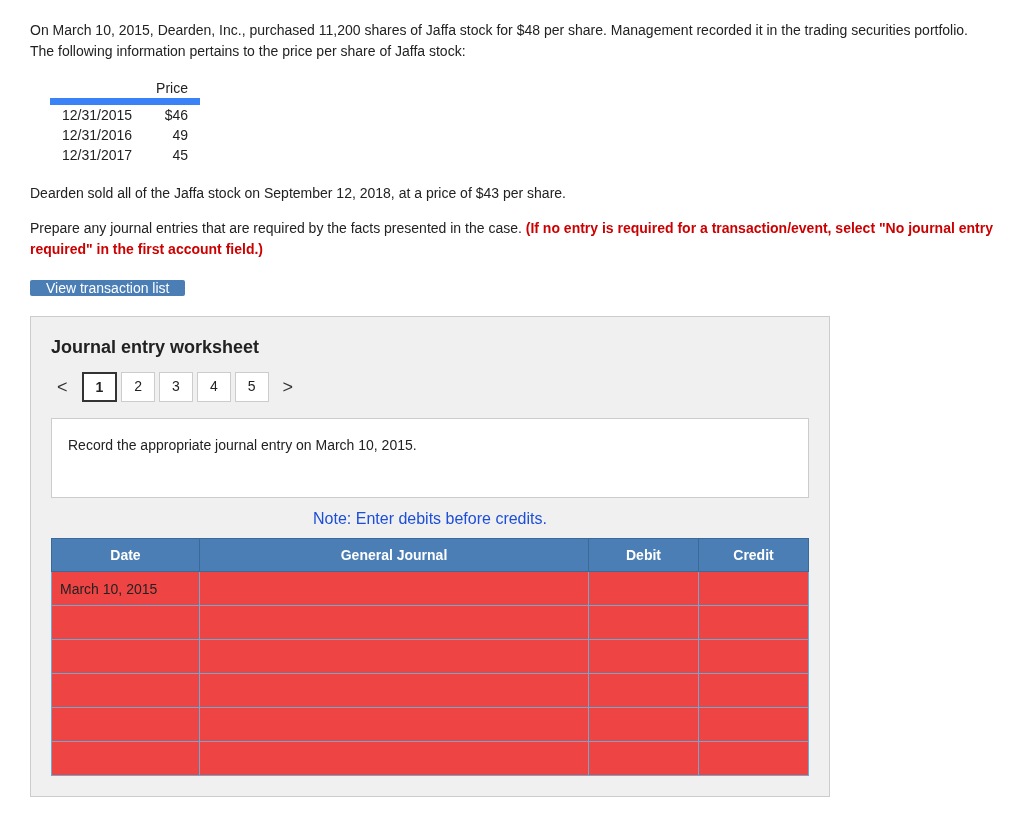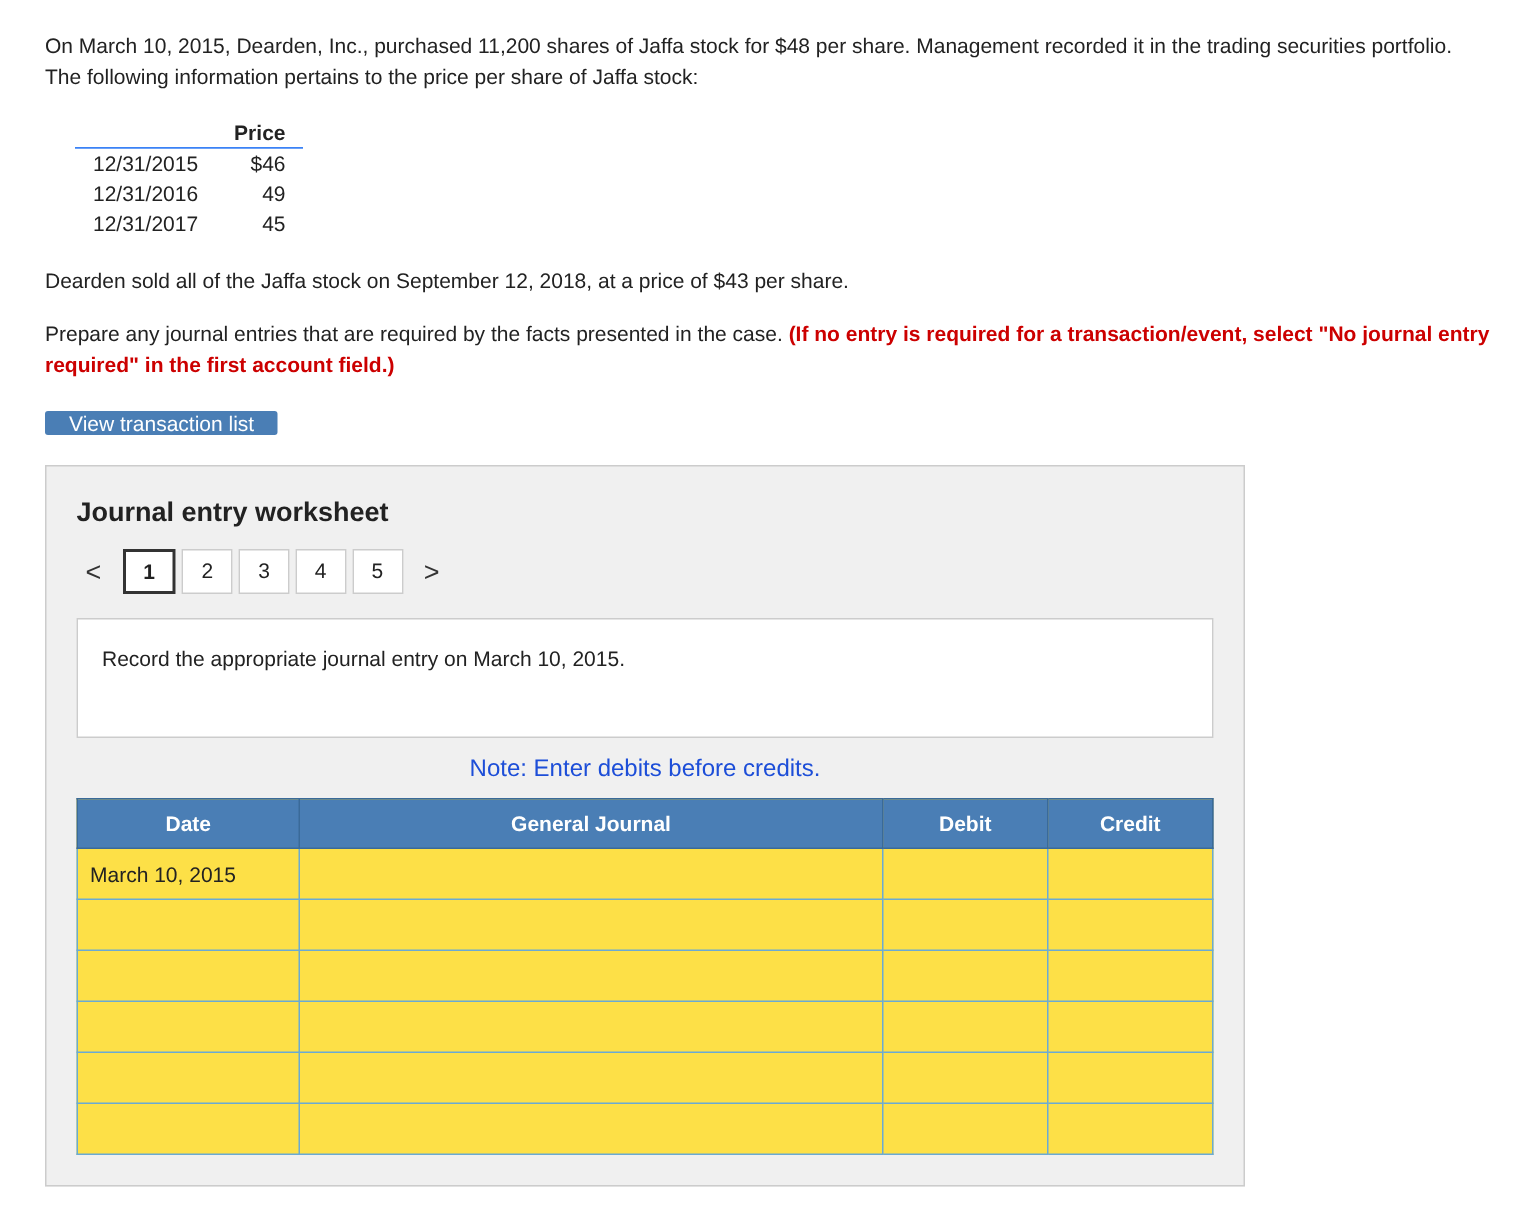--- a/index.html
+++ b/index.html
@@ -23,22 +23,22 @@
     }
 
     .price-table {
       border-collapse: collapse;
       margin: 14px 0 18px 20px;
     }
 
     .price-table th {
       text-align: right;
       padding: 2px 12px;
-      font-weight: bold;
-      border-bottom: 1px solid #3b82f6;
+      font-weight: normal;
+      border-bottom: 7px solid #3b82f6;
     }
 
     .price-table td {
       padding: 2px 12px;
       text-align: right;
     }
 
     .price-table td:first-child {
       text-align: left;
     }
@@ -123,21 +123,21 @@
     .note-text {
       color: #1d4ed8;
       font-size: 16px;
       margin-bottom: 10px;
       text-align: center;
     }
 
     .journal-table {
       border-collapse: collapse;
       width: 100%;
-      background: #fde047;
+      background: #ef4444;
     }
 
     .journal-table thead tr {
       background: #4a7eb5;
       color: #fff;
     }
 
     .journal-table thead th {
       padding: 8px 10px;
       text-align: center;

